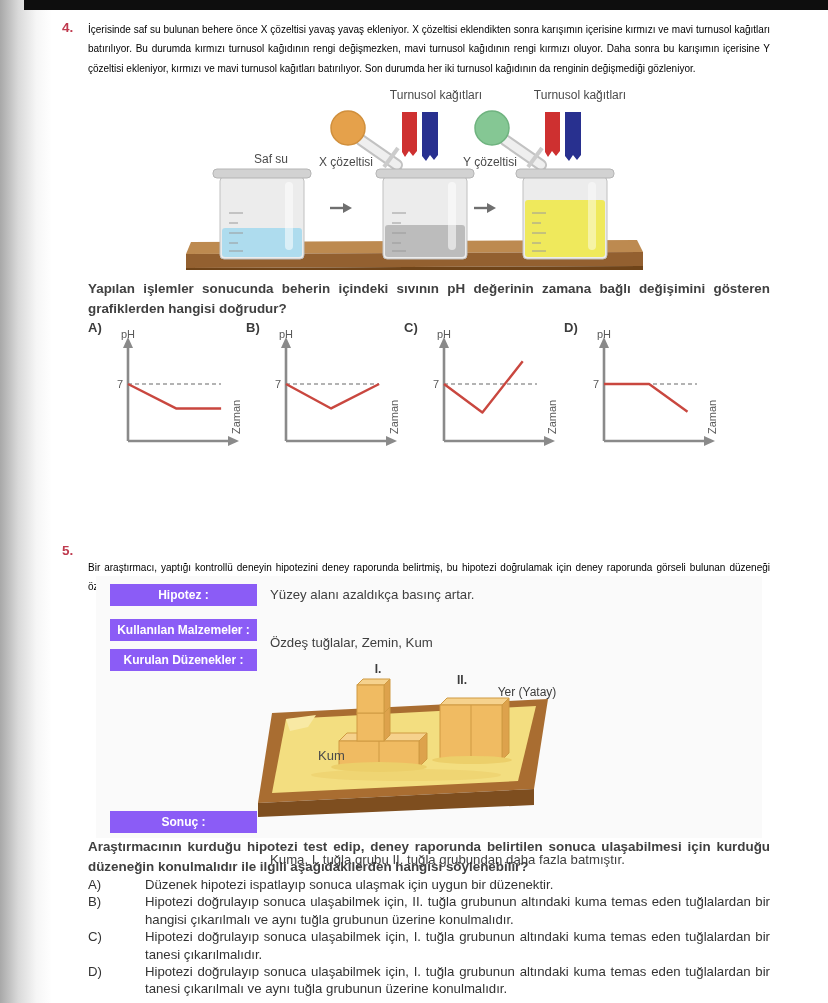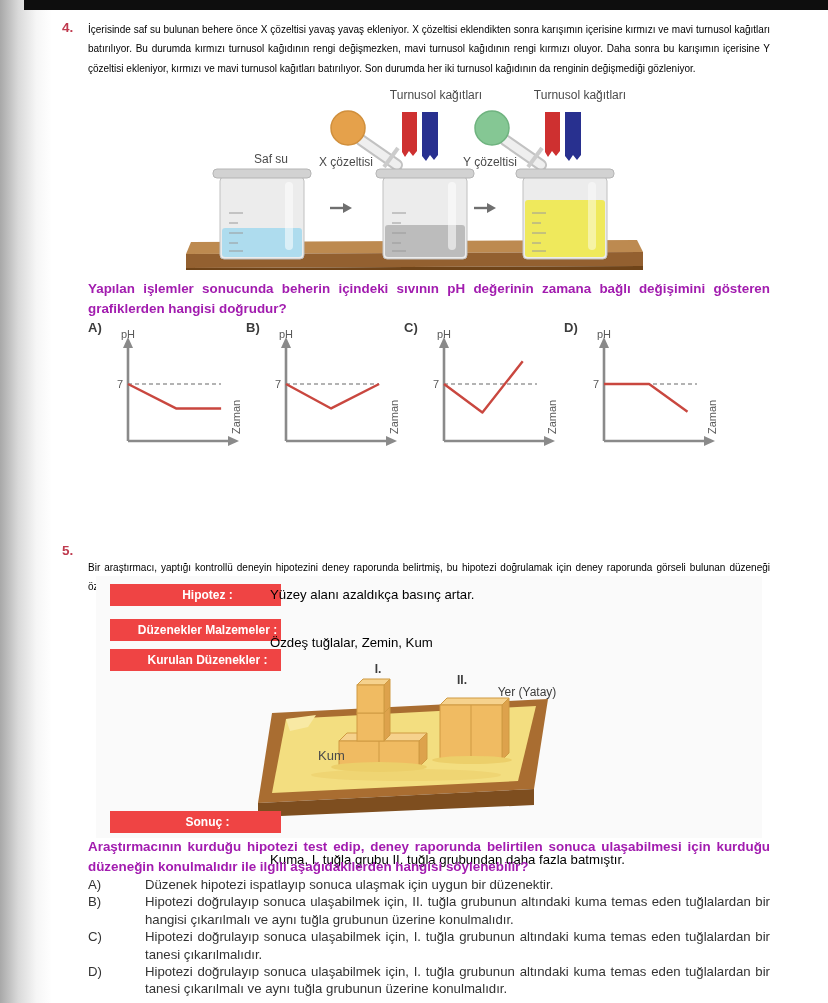--- a/index.html
+++ b/index.html
@@ -8,30 +8,30 @@
     background:#ffffff;
     font-family:"Liberation Sans",sans-serif;
     color:#3a3a3a;
   }
   #left-shade{position:absolute;left:0;top:0;width:52px;height:1003px;
     background:linear-gradient(to right,#a8a8a8 0%,#d9d9d9 35%,#f6f6f6 70%,#ffffff 100%);}
   #top-edge{position:absolute;left:24px;right:0;top:0;height:10px;background:#0e0e0e;}
 
   .qnum{position:absolute;font-weight:bold;font-size:13.5px;color:#bf3a4e;}
   .qtext{position:absolute;font-size:10px;line-height:19.3px;text-align:justify;color:#000000;}
-  .qbold{position:absolute;font-size:13.4px;line-height:19.5px;font-weight:bold;color:#a21caf;text-align:justify;}
+  .qbold{position:absolute;font-size:13.4px;line-height:19.5px;font-weight:bold;color:#404040;text-align:justify;}
 
   
   .graph-letter{position:absolute;top:320px;font-weight:bold;font-size:13px;color:#3c3c3c;}
   .graph-svg{position:absolute;top:326px;width:150px;height:125px;}
 
   
-  .report-box{position:absolute;left:110px;width:147px;height:22px;background:#ef4444;
-    color:#ffffff;font-weight:bold;font-size:12px;line-height:22px;text-align:center;white-space:nowrap;padding-left:24px;}
-  .report-value{position:absolute;left:270px;font-size:13.2px;color:#000000;line-height:22px;white-space:nowrap;}
+  .report-box{position:absolute;left:110px;width:147px;height:22px;background:#8b5cf6;
+    color:#ffffff;font-weight:bold;font-size:12px;line-height:22px;text-align:center;white-space:nowrap;}
+  .report-value{position:absolute;left:270px;font-size:13.2px;color:#404040;line-height:22px;white-space:nowrap;}
   #report-panel{position:absolute;left:96px;top:576px;width:666px;height:262px;background:#fafafa;}
 
   
   #q5-options{position:absolute;left:88px;top:876px;width:682px;font-size:13.2px;line-height:17.4px;color:#333333;}
   .opt{display:flex;}
   .opt-letter{width:24px;flex:0 0 24px;}
   .opt-text{flex:1;text-align:justify;margin-left:33px;}
 
   svg text{font-family:"Liberation Sans",sans-serif;}
 </style>
@@ -193,21 +193,21 @@
   </svg>
 
 <div class="qnum" style="left:62px;top:543px;">5.</div>
 <div class="qtext" style="left:88px;top:558px;width:682px;">Bir araştırmacı, yaptığı kontrollü deneyin hipotezini deney raporunda belirtmiş, bu hipotezi doğrulamak için deney raporunda görseli bulunan düzeneği özdeş tuğlalar kullanarak kurmuştur.</div>
 
 <div id="report-panel"></div>
 
 <div class="report-box" style="top:584px;">Hipotez :</div>
 <div class="report-value" style="top:584px;">Yüzey alanı azaldıkça basınç artar.</div>
 
-<div class="report-box" style="top:619px;">Düzenekler Malzemeler :</div>
+<div class="report-box" style="top:619px;">Kullanılan Malzemeler :</div>
 <div class="report-value" style="top:632px;">Özdeş tuğlalar, Zemin, Kum</div>
 
 <div class="report-box" style="top:649px;">Kurulan Düzenekler :</div>
 
 <svg style="position:absolute;left:256px;top:657px;" width="310" height="160" viewBox="0 0 310 160">
   <text x="122" y="16" font-size="12" font-weight="bold" fill="#3c3c3c" text-anchor="middle">I.</text>
   <text x="206" y="27" font-size="12" font-weight="bold" fill="#3c3c3c" text-anchor="middle">II.</text>
   <text x="271" y="39" font-size="12" fill="#3c3c3c" text-anchor="middle">Yer (Yatay)</text>
 
   <g>

